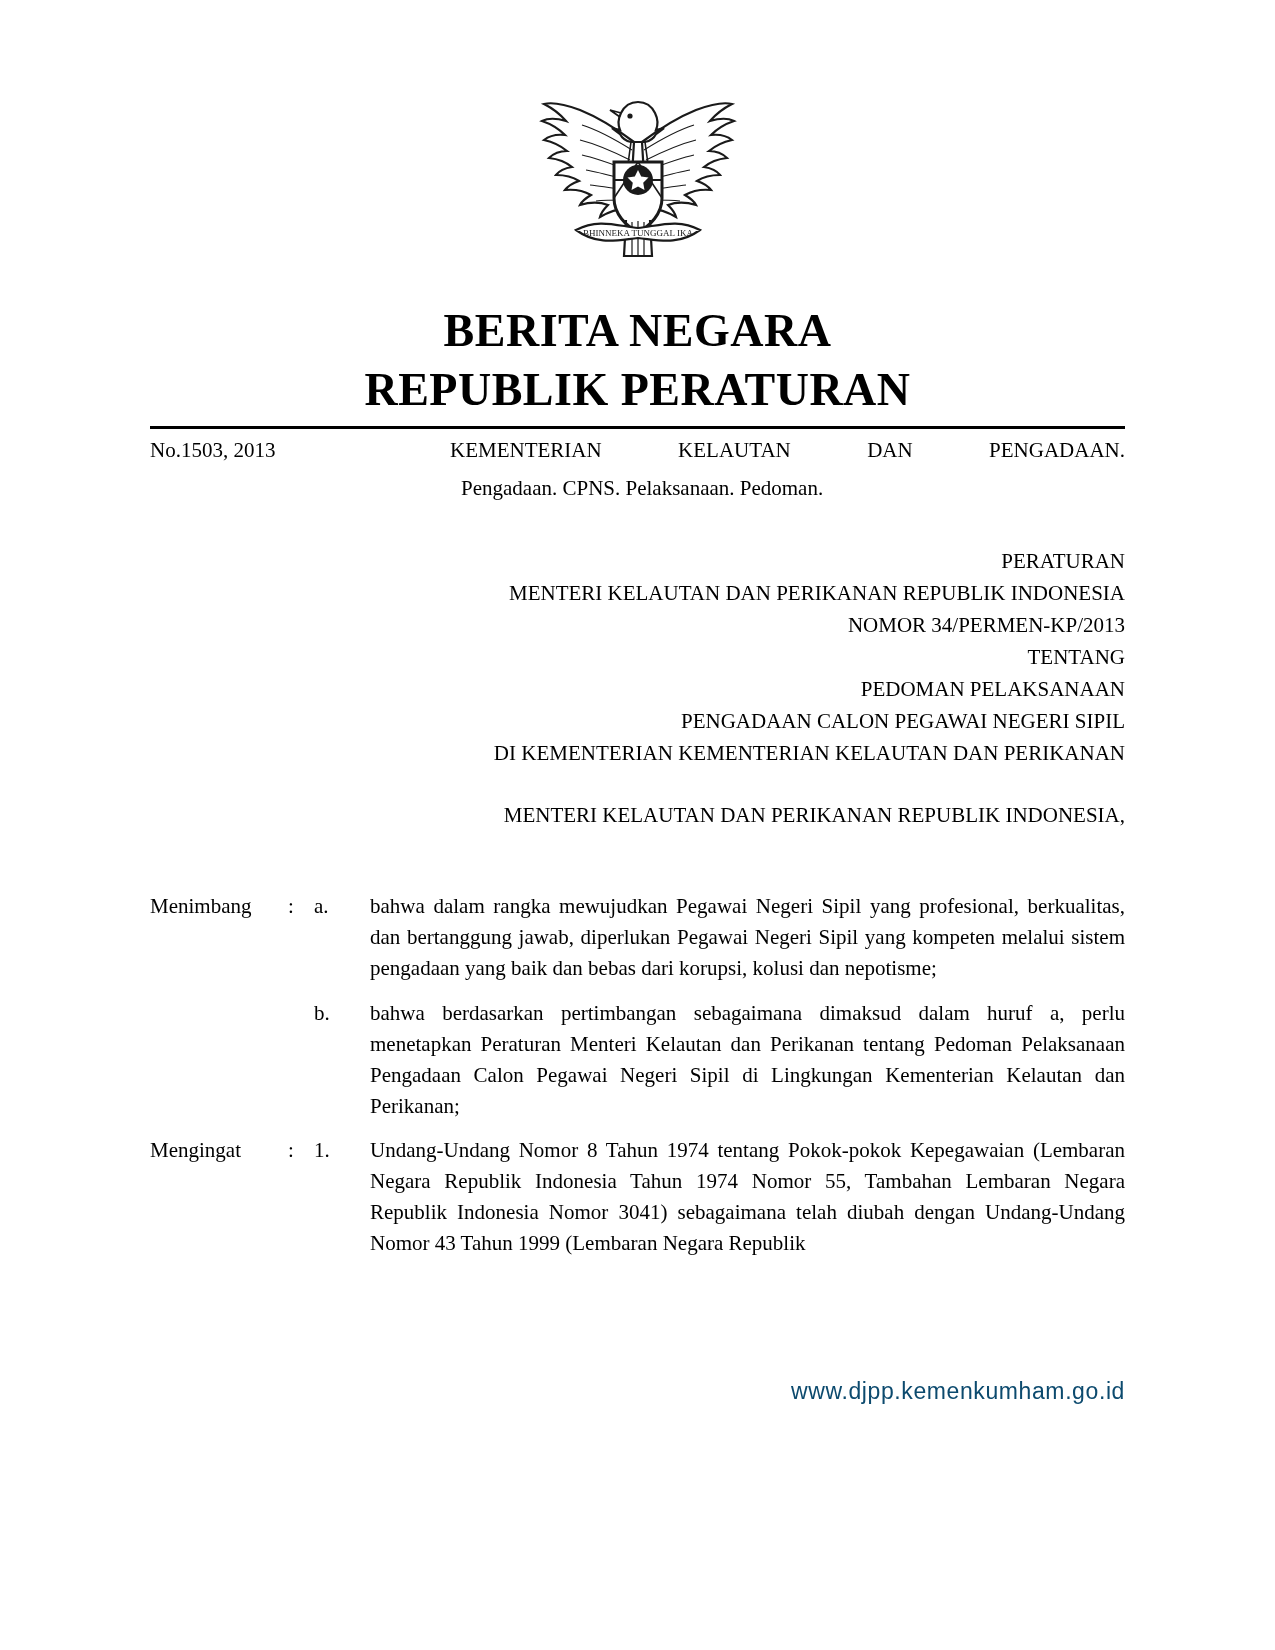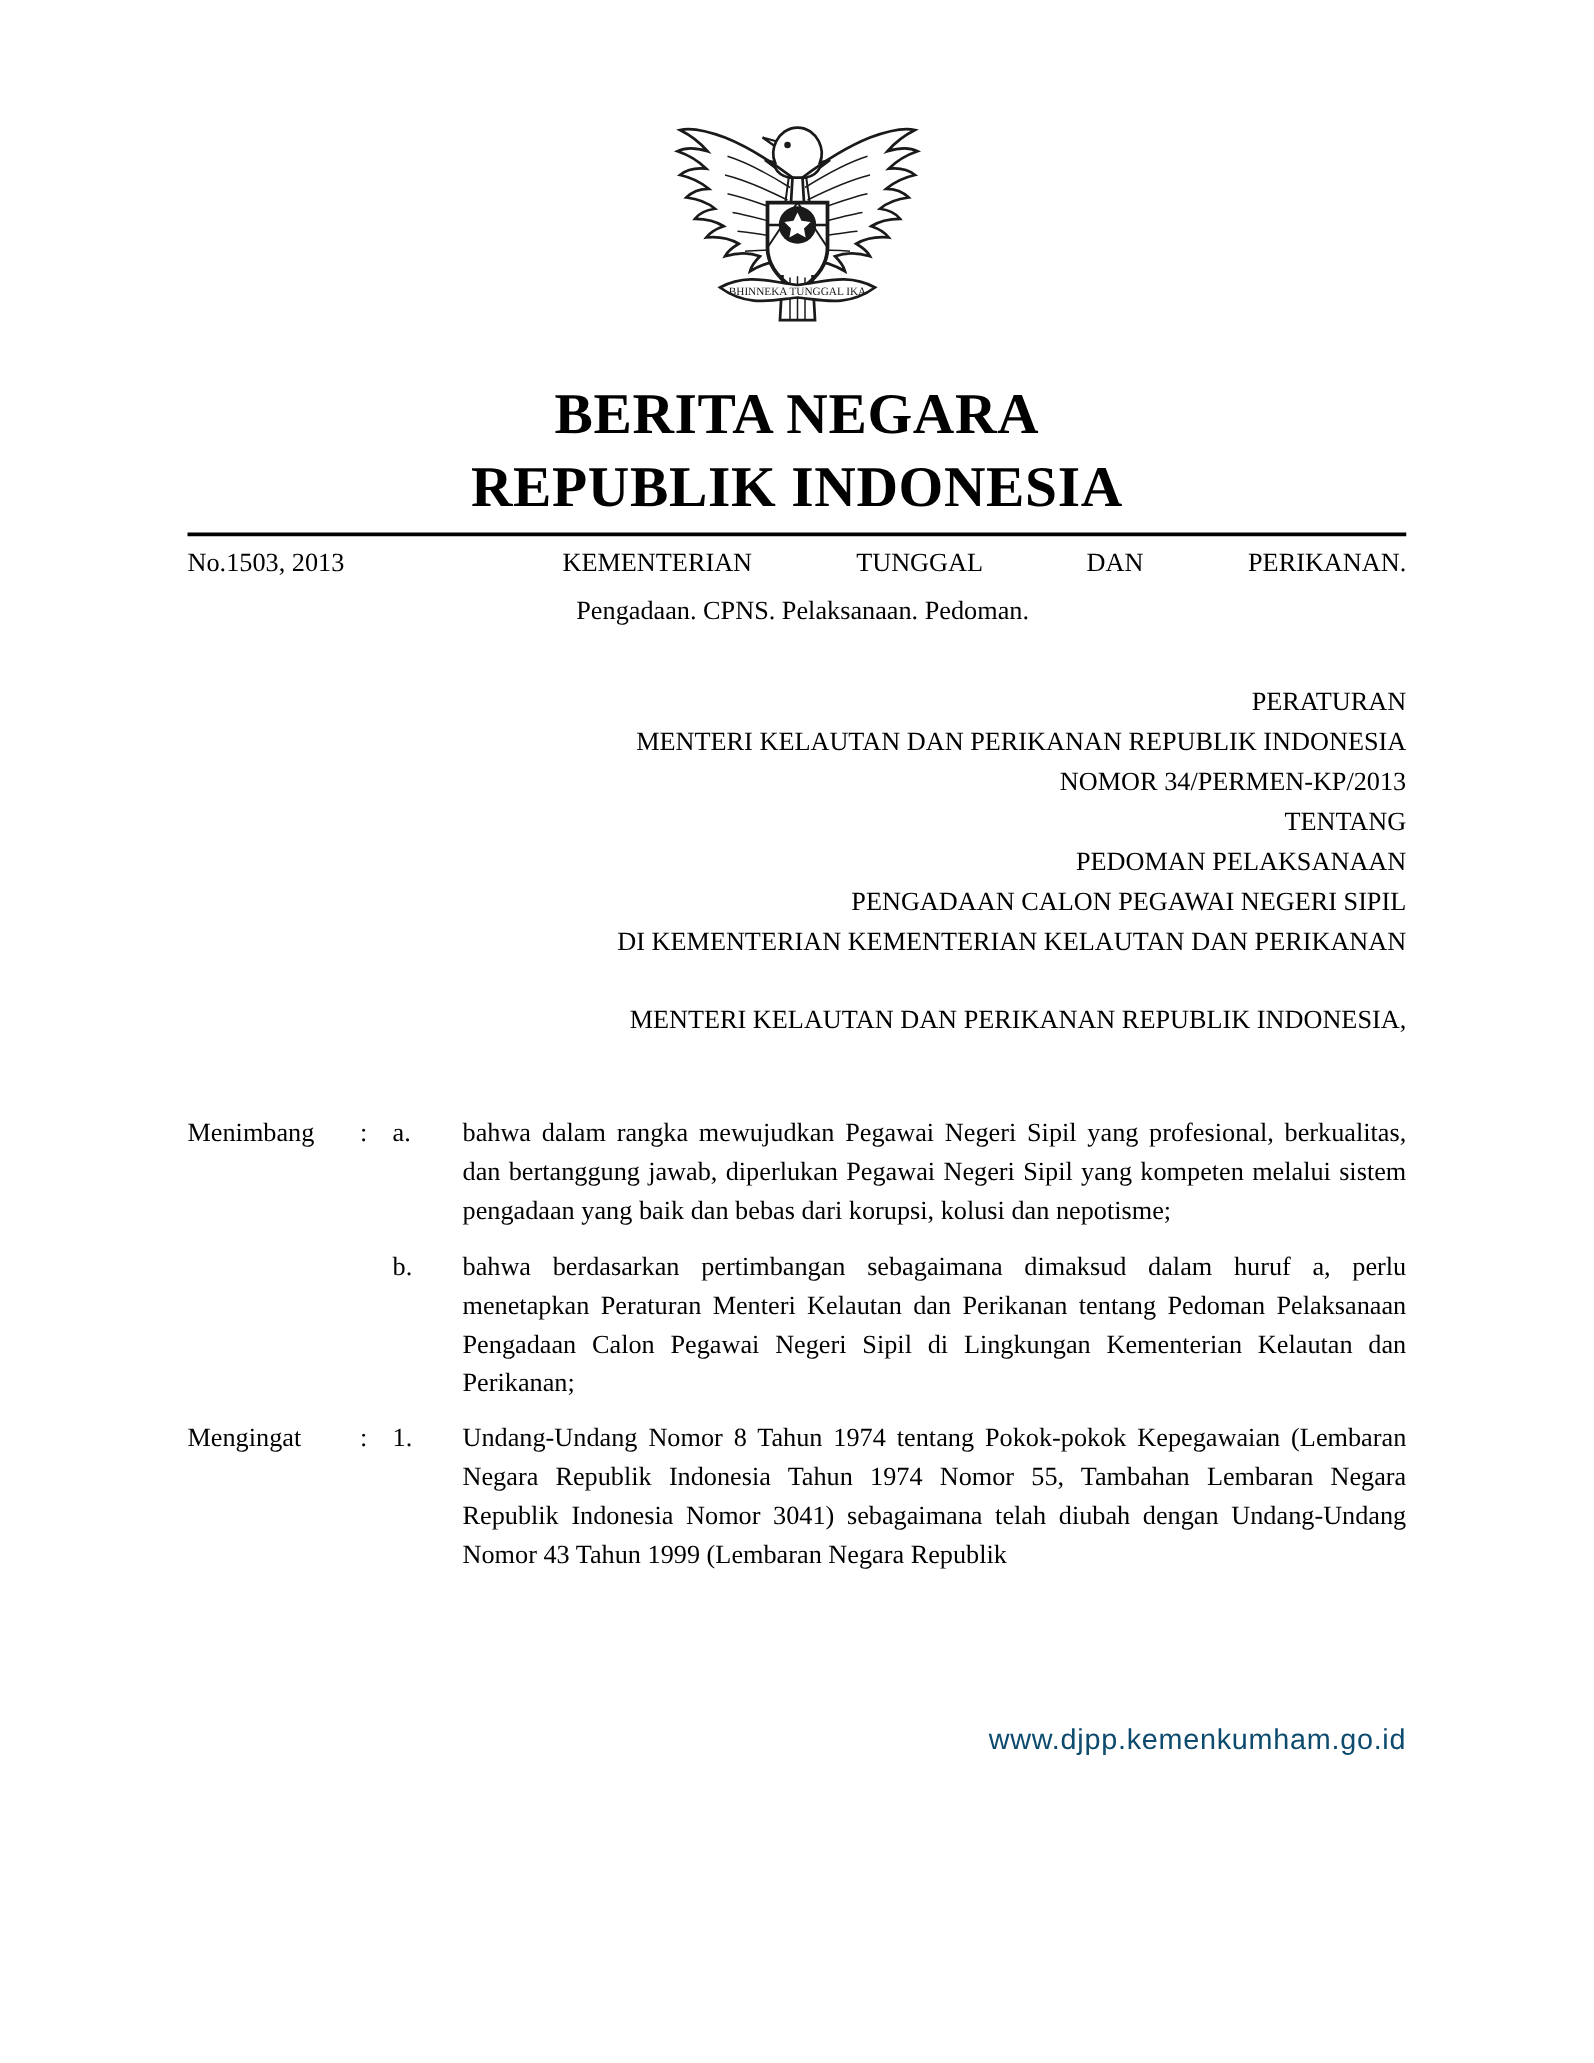--- a/index.html
+++ b/index.html
@@ -178,29 +178,29 @@
         <path d="M94 142 L94 176 M100 141 L100 176 M106 142 L106 176" stroke-width="1.2"></path>
 
         <path d="M38 150 C60 138 80 146 100 148 C120 146 140 138 162 150 C140 166 120 160 100 158 C80 160 60 166 38 150 Z" fill="#ffffff" stroke-width="2.2"></path>
         <text x="100" y="156" font-family="Liberation Serif, serif" font-size="9" text-anchor="middle" fill="#1a1a1a" stroke="none">BHINNEKA TUNGGAL IKA</text>
       </g>
     </svg>
   </div>
 
   <div class="masthead">
     <div class="line1">BERITA NEGARA</div>
-    <div class="line2">REPUBLIK INDONESIA</div>
+    <div class="line2">REPUBLIK PERATURAN</div>
   </div>
 
   <hr class="rule">
 
   <div class="meta-row">
     <div class="meta-left">No.1503, 2013</div>
     <div class="meta-right">
-      <p class="just">KEMENTERIAN TUNGGAL DAN PERIKANAN.</p>
+      <p class="just">KEMENTERIAN KELAUTAN DAN PENGADAAN.</p>
       <p class="nojust">Pengadaan. CPNS. Pelaksanaan. Pedoman.</p>
     </div>
   </div>
 
   <div class="title-block">
     <div>PERATURAN</div>
     <div>MENTERI KELAUTAN DAN PERIKANAN REPUBLIK INDONESIA</div>
     <div>NOMOR 34/PERMEN-KP/2013</div>
     <div>TENTANG</div>
     <div>PEDOMAN PELAKSANAAN</div>

